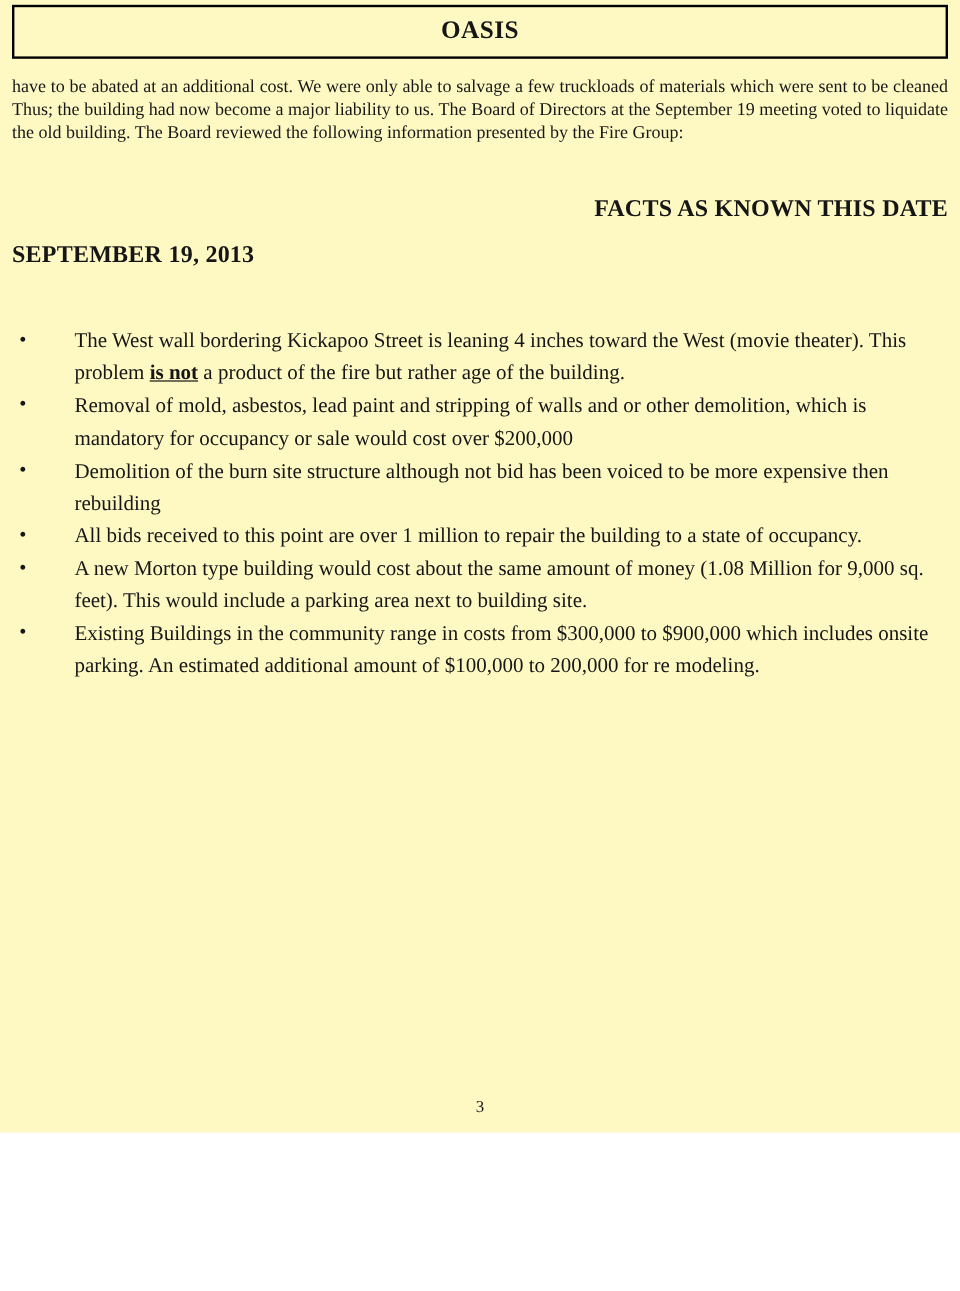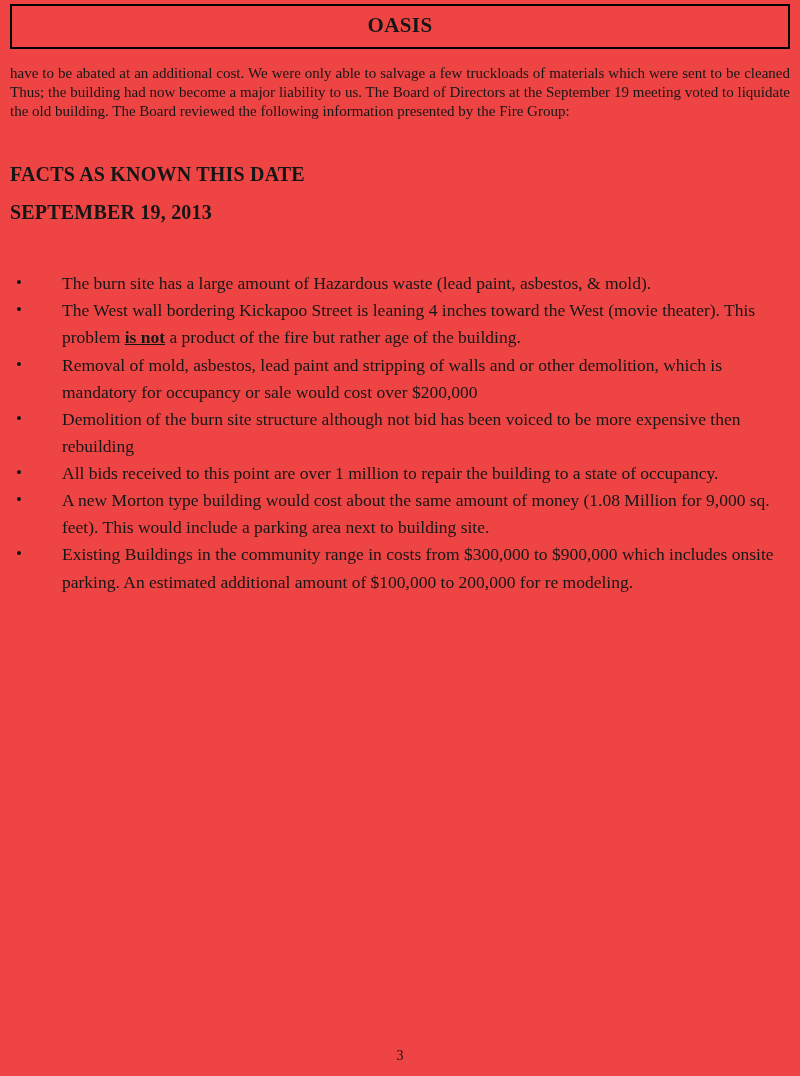--- a/index.html
+++ b/index.html
@@ -2,23 +2,23 @@
 <html><head>
   <meta charset="utf-8">
   <style>
     html, body {
       margin: 0;
       padding: 0;
       background: #ffffff;
     }
     .page {
       width: 800px;
-      height: 1076px;
+      height: 944px;
       position: relative;
-      background: #ef4444;
+      background: #fef9c3;
       font-family: "Liberation Serif", serif;
       color: #161616;
       box-sizing: border-box;
       padding: 4px 10px 0 10px;
       overflow: hidden;
     }
     .header-box {
       border: 2px solid #000000;
       margin: 0 0 15px 0;
       text-align: center;
@@ -29,21 +29,21 @@
       font-weight: bold;
       letter-spacing: 0.4px;
     }
     .intro {
       font-size: 15px;
       line-height: 1.27;
       text-align: justify;
       margin: 0;
     }
     .facts-heading {
-      text-align: left;
+      text-align: right;
       font-weight: bold;
       font-size: 20px;
       margin: 42px 0 0 0;
       letter-spacing: 0.2px;
     }
     .facts-date {
       font-weight: bold;
       font-size: 20px;
       margin: 15px 0 0 0;
       letter-spacing: 0.2px;
@@ -91,23 +91,20 @@
   </div>
 
   <p class="intro">have to be abated at an additional cost.  We were only able to salvage a few truckloads of materials which were sent to be cleaned Thus; the building had now become a major liability to us.  The Board of Directors at the September 19 meeting voted to liquidate the old building. The Board reviewed the following information presented by the Fire Group:</p>
 
   <div class="facts-heading">FACTS AS KNOWN THIS DATE</div>
 
   <div class="facts-date">SEPTEMBER 19, 2013</div>
 
   <ul class="bullets">
     <li class="bullet">
-      <span>The burn site has a large amount of Hazardous waste (lead paint, asbestos, &amp; mold).</span>
-    </li>
-    <li class="bullet">
       <span>The West wall bordering Kickapoo Street is leaning 4 inches toward the West (movie theater). This problem </span><span class="emphasis">is not</span><span> a product of the fire but rather age of the building.</span>
     </li>
     <li class="bullet">
       <span>Removal of mold, asbestos, lead paint and stripping of walls and or other demolition, which is mandatory for occupancy or sale would cost over $200,000</span>
     </li>
     <li class="bullet">
       <span>Demolition of the burn site structure although not bid has been voiced to be more expensive then rebuilding</span>
     </li>
     <li class="bullet">
       <span>All bids received to this point are over 1 million to repair the building to a state of occupancy.</span>

